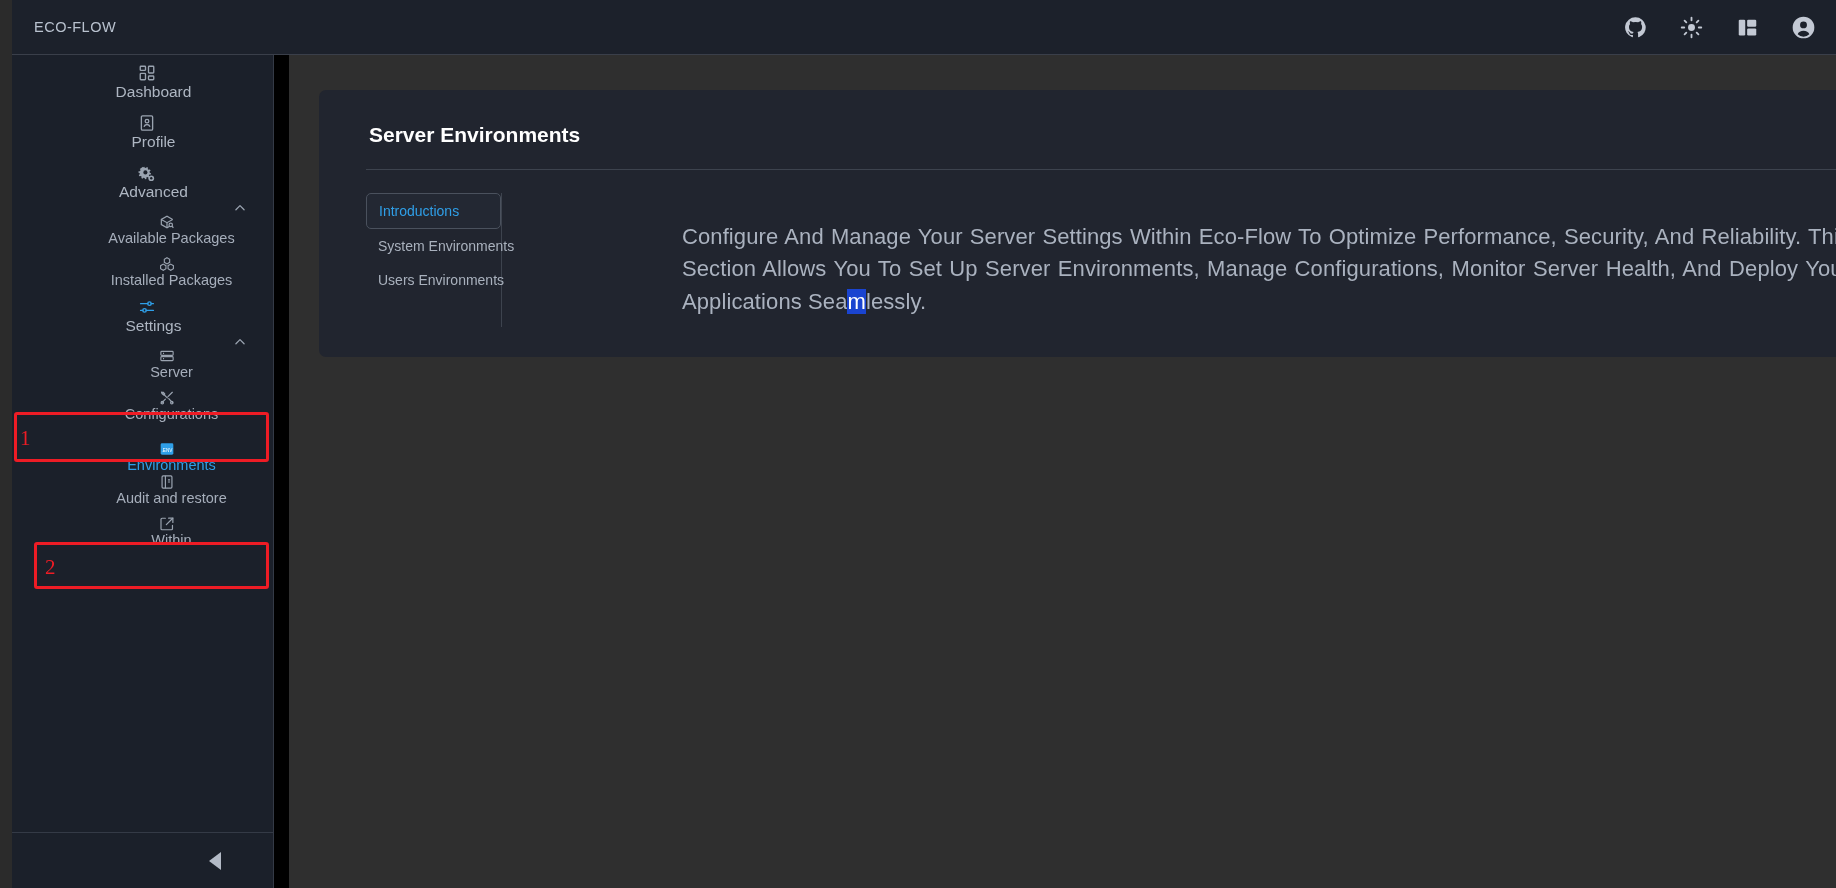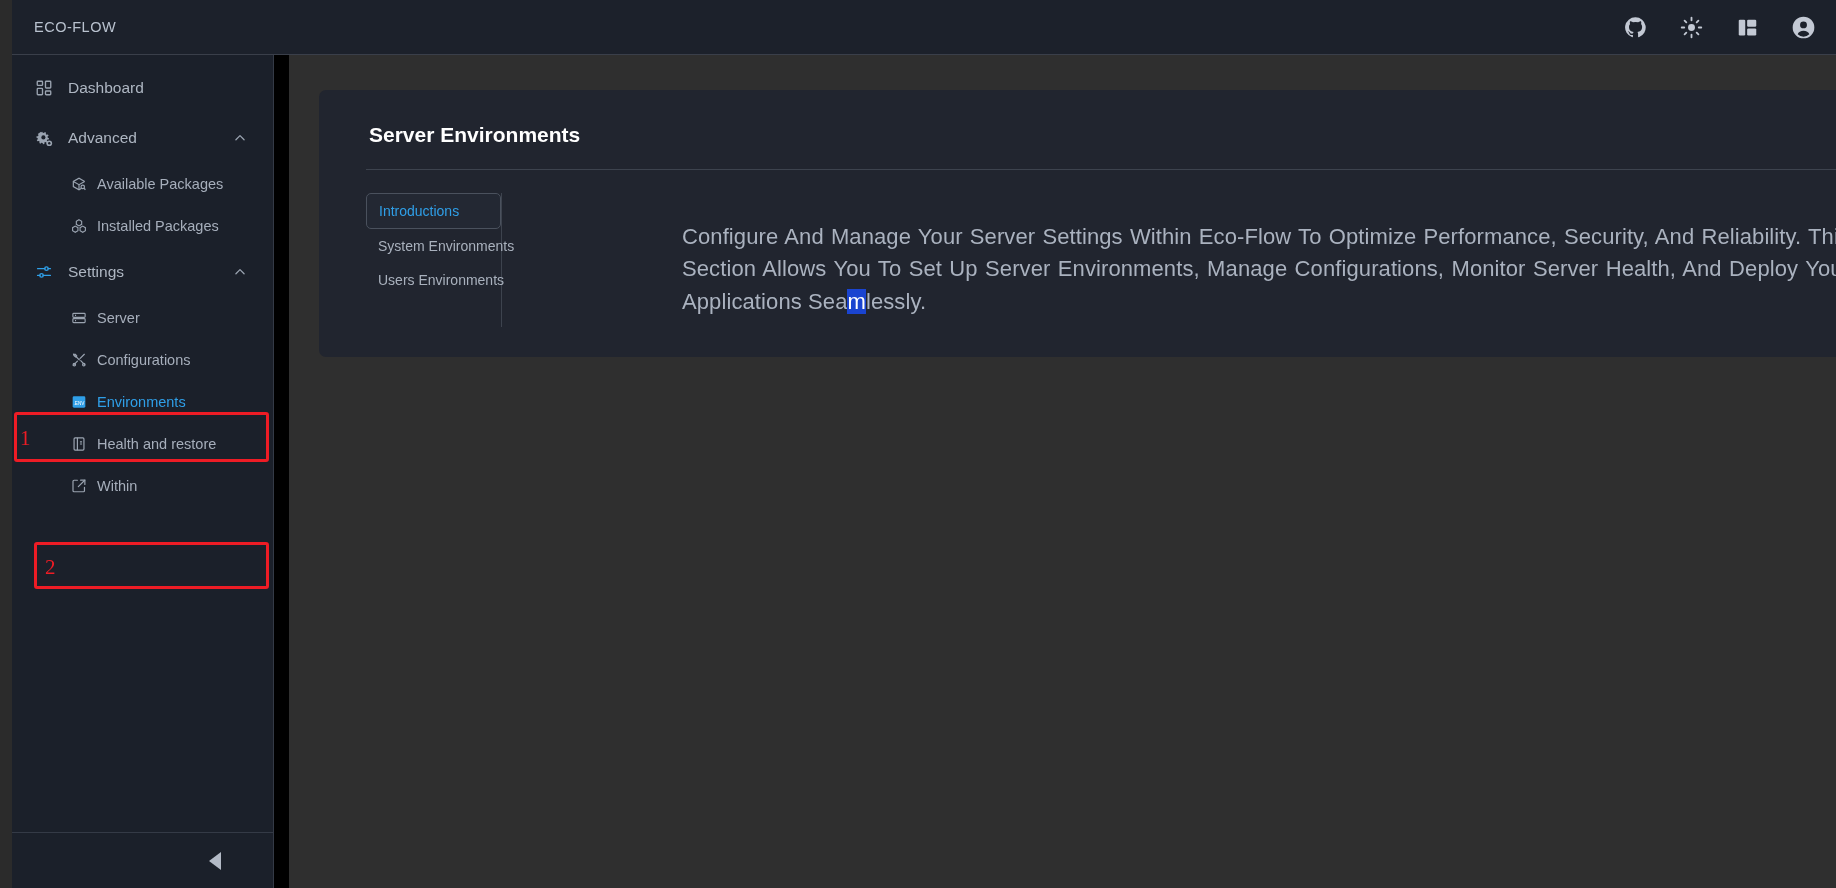--- a/index.html
+++ b/index.html
@@ -57,20 +57,21 @@
   .nav { flex: 1 1 auto; padding-top: 8px; overflow: hidden; }
 
   .nav-item {
     position: relative;
     display: flex; align-items: center;
     height: 50px;
     padding-left: 22px;
     cursor: pointer;
     color: #aeb6c2;
     font-size: 15.5px;
+    flex-direction: column;
   }
   .nav-item .ico {
     width: 20px; height: 20px;
     display: flex; align-items: center; justify-content: center;
     color: #9aa3b0;
     margin-right: 14px;
     flex: 0 0 auto;
   }
   .nav-item .chev {
     margin-left: auto; margin-right: 26px;
@@ -78,21 +79,21 @@
     display: flex; align-items: center;
   }
   .nav-item.sub {
     height: 42px;
     padding-left: 58px;
     font-size: 14.5px;
     color: #a6aebb;
   }
   .nav-item.sub .ico { width: 17px; height: 17px; margin-right: 10px; }
 
-  .nav-item.active-blue { color: #2f9fe8; }
+  .nav-item.active-blue { color: #2f9fe8; justify-content: flex-end; }
   .nav-item.active-blue .ico { color: #2f9fe8; }
 
   
   .annot {
     position: absolute;
     border: 3px solid #ee1c25;
     border-radius: 3px;
     pointer-events: none;
     z-index: 4;
   }
@@ -237,20 +238,30 @@
           <svg width="18" height="18" viewBox="0 0 24 24" fill="none" stroke="currentColor" stroke-width="1.8">
             <rect x="3" y="3" width="7" height="5.5" rx="1"></rect>
             <rect x="14" y="3" width="7" height="9" rx="1"></rect>
             <rect x="3" y="12.5" width="7" height="8.5" rx="1"></rect>
             <rect x="14" y="16" width="7" height="5" rx="1"></rect>
           </svg>
         </span>
         <span>Dashboard</span>
       </div>
 
+      <div class="nav-item">
+        <span class="ico">
+          <svg width="18" height="18" viewBox="0 0 24 24" fill="none" stroke="currentColor" stroke-width="1.8">
+            <rect x="4.5" y="2.5" width="15" height="19" rx="1.6"></rect>
+            <circle cx="12" cy="9.5" r="2.4"></circle>
+            <path d="M8 17c.6-2 2.2-3 4-3s3.4 1 4 3"></path>
+          </svg>
+        </span>
+        <span>Profile</span>
+      </div>
 
       <div class="nav-item">
         <span class="ico">
           <svg width="19" height="19" viewBox="0 0 24 24" fill="currentColor">
             <path d="M9.3 3.2l.5 1.6 1.7.3.9-1.4 1.6.9-.5 1.6 1.2 1.2 1.6-.5.9 1.6-1.4.9.3 1.7 1.6.5-.3 1.8-1.7-.1-.8 1.5 1 1.3-1.3 1.3-1.3-1-1.5.8.1 1.7-1.8.3-.5-1.6-1.7-.3-.9 1.4-1.6-.9.5-1.6-1.2-1.2-1.6.5-.9-1.6 1.4-.9-.3-1.7-1.6-.5.3-1.8 1.7.1.8-1.5-1-1.3L7.6 3.4l1.3 1z"></path>
             <circle cx="10.6" cy="10.6" r="2.6" fill="#1b202a"></circle>
             <circle cx="18" cy="18" r="3.6"></circle>
             <circle cx="18" cy="18" r="1.5" fill="#1b202a"></circle>
           </svg>
         </span>
@@ -342,21 +353,21 @@
       </div>
 
       <div class="nav-item sub">
         <span class="ico">
           <svg width="16" height="16" viewBox="0 0 24 24" fill="none" stroke="currentColor" stroke-width="1.8">
             <rect x="4.6" y="2.8" width="14.8" height="18.4" rx="1.6"></rect>
             <line x1="9.6" y1="2.8" x2="9.6" y2="21.2"></line>
             <path d="M13.4 8.8h3.2M13.4 12h3.2"></path>
           </svg>
         </span>
-        <span>Health and restore</span>
+        <span>Audit and restore</span>
       </div>
 
       <div class="nav-item sub">
         <span class="ico">
           <svg width="16" height="16" viewBox="0 0 24 24" fill="none" stroke="currentColor" stroke-width="1.8" stroke-linecap="round">
             <path d="M9.6 3.4H4.6a1.6 1.6 0 0 0-1.6 1.6v14a1.6 1.6 0 0 0 1.6 1.6h14a1.6 1.6 0 0 0 1.6-1.6v-5"></path>
             <polyline points="14.4,3.2 20.8,3.2 20.8,9.6"></polyline>
             <line x1="11" y1="13" x2="20.6" y2="3.4"></line>
           </svg>
         </span>

